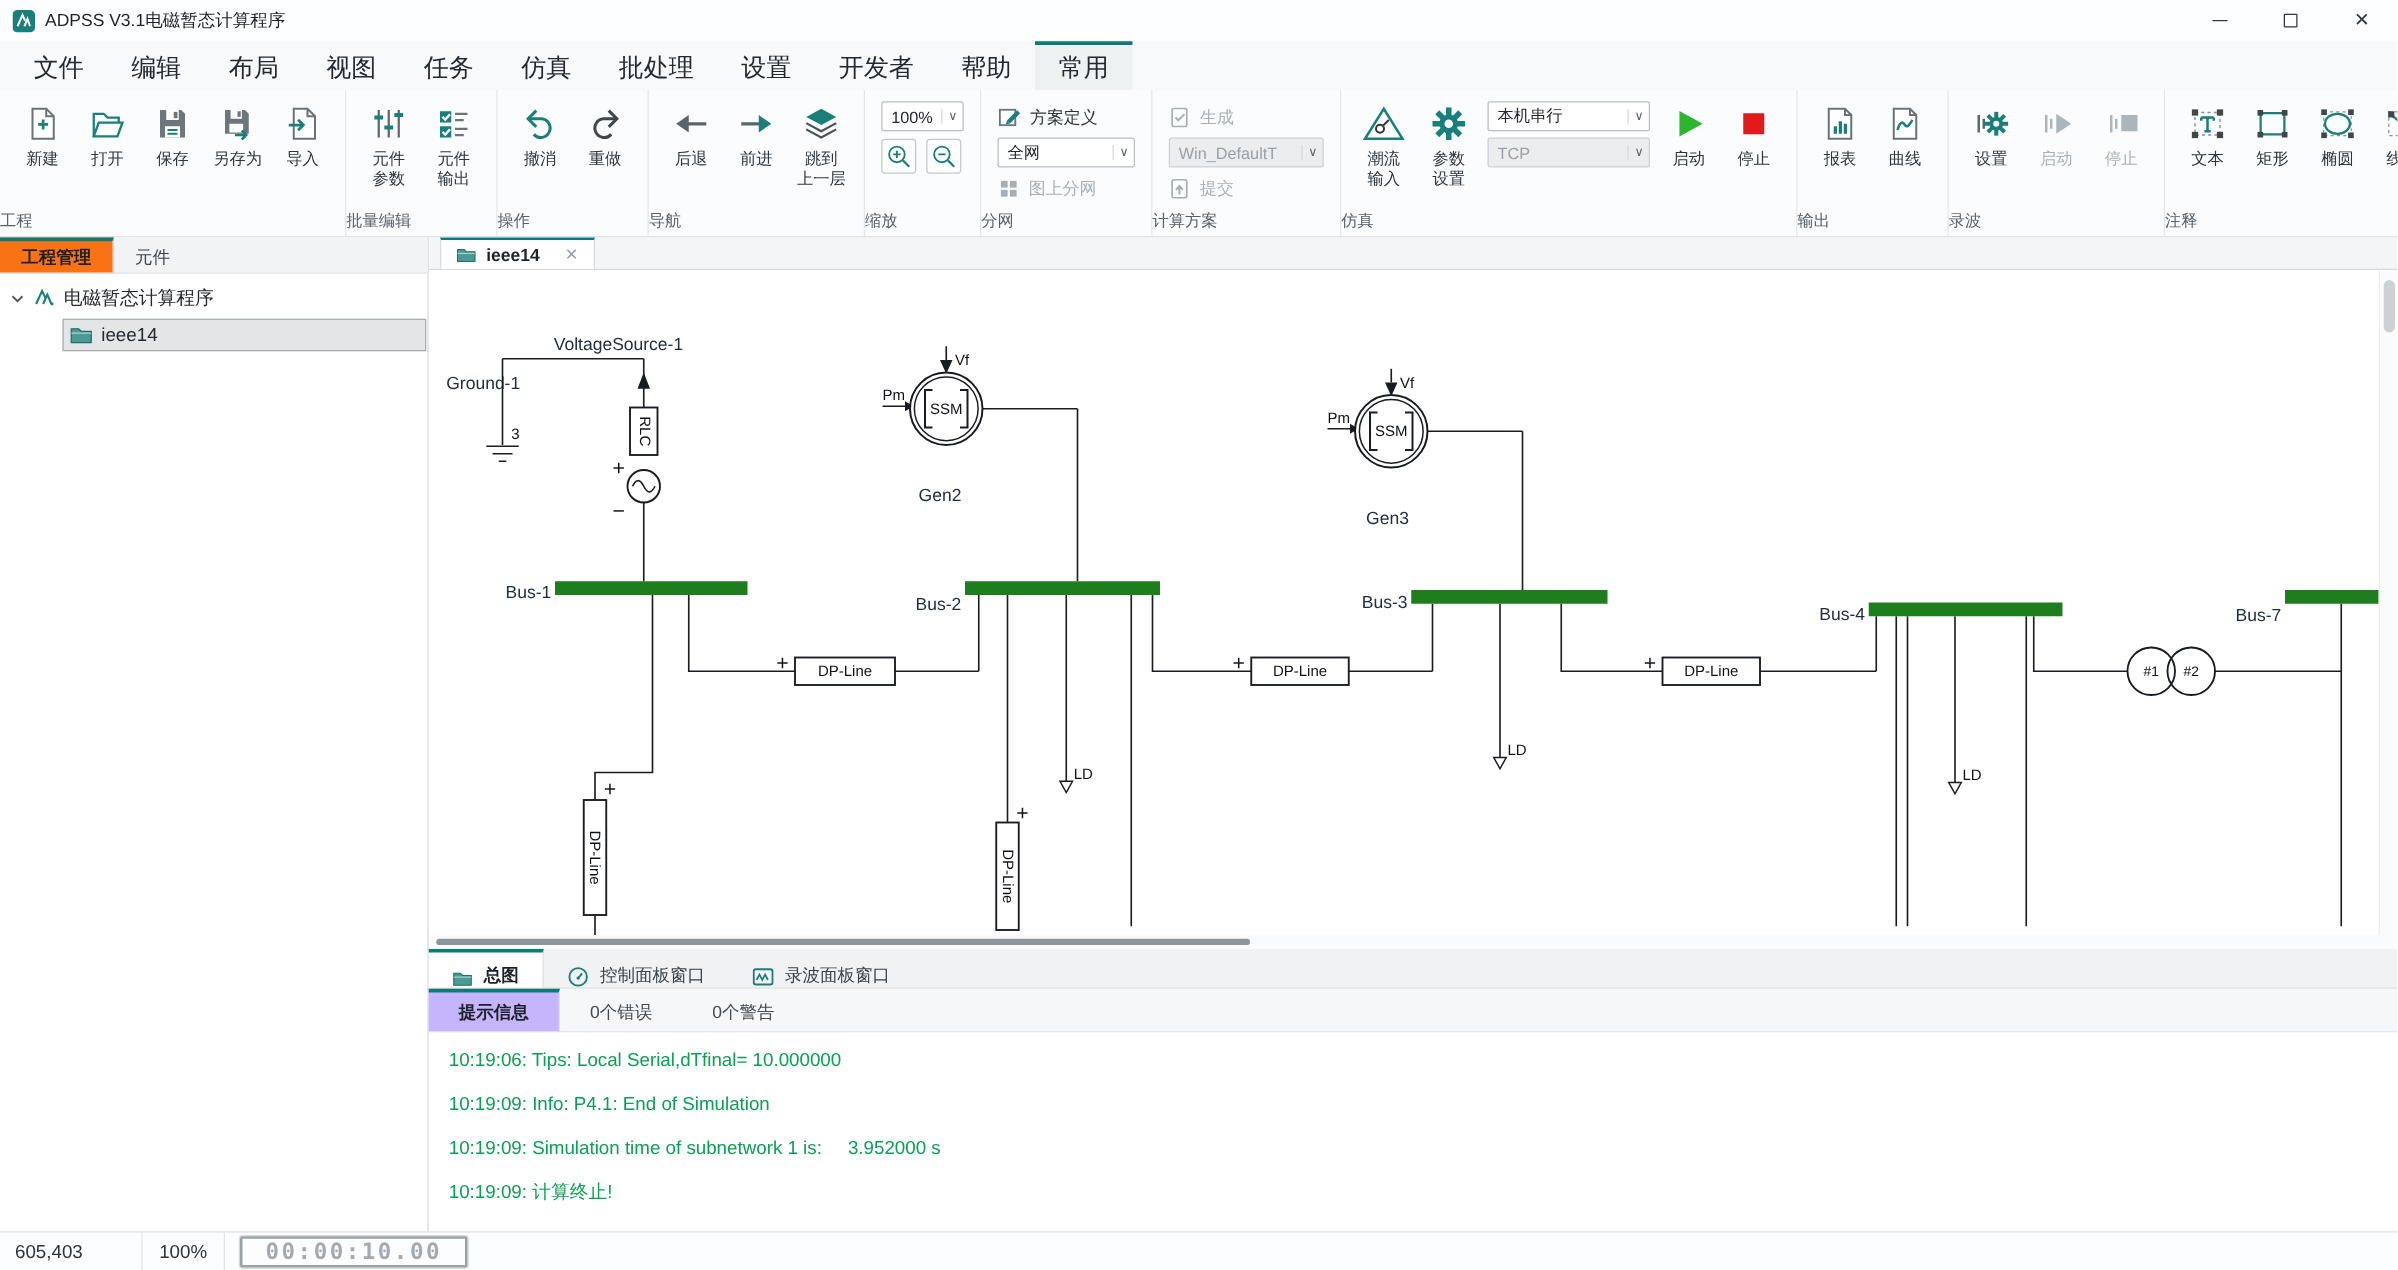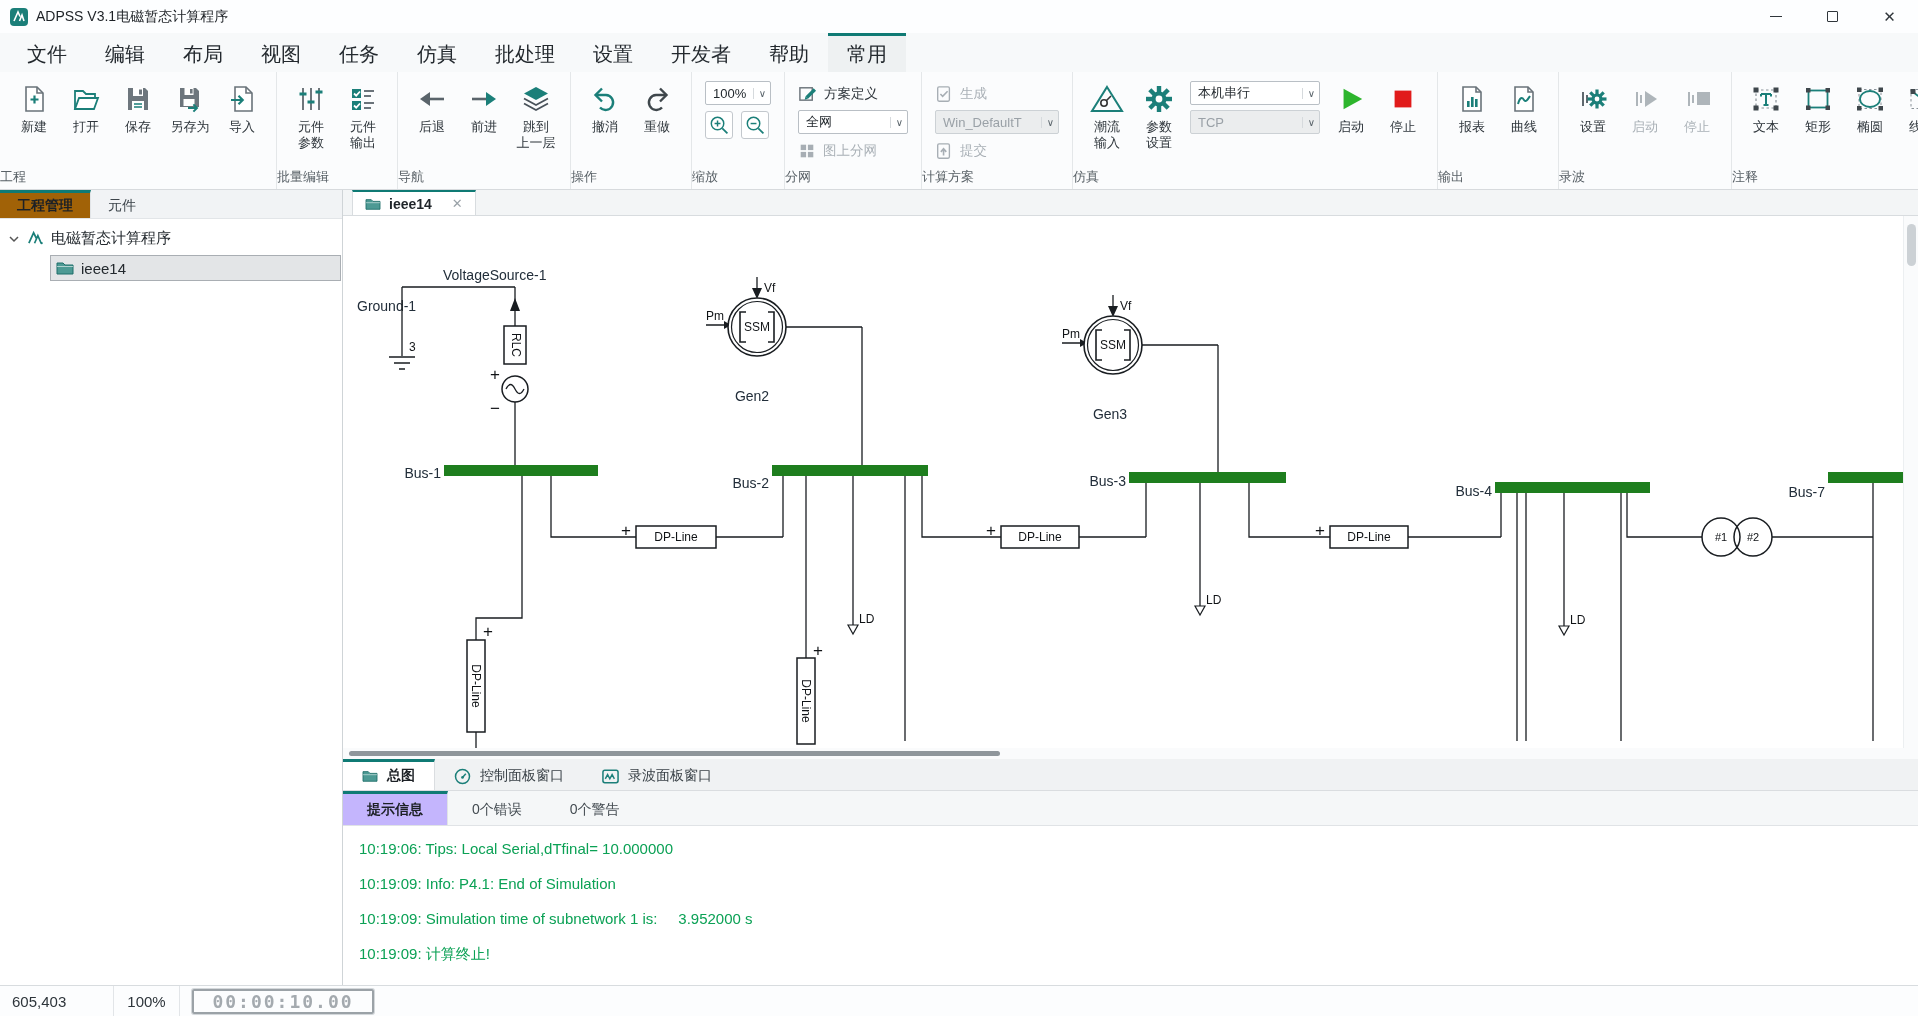--- a/index.html
+++ b/index.html
@@ -31,34 +31,34 @@
 .cmb.dis{background:#ebedee;color:#9aa1a7;border-color:#ccd1d5}
 .zrow{display:flex;gap:8px}
 .zb{width:28px;height:28px;border:1px solid #c3c8cd;border-radius:3px;display:flex;align-items:center;justify-content:center;background:#fff}
 .row{display:flex;align-items:center;gap:7px;font-size:13.5px;height:25px;color:#2e353b;white-space:nowrap}
 .row.dis{color:#a9b0b6}
 
 .main{display:flex;height:795px}
 .sb{width:343px;border-right:1px solid #cfd4d7;display:flex;flex-direction:column;background:#fff}
 .sbtabs{height:29px;display:flex;background:#f1f3f5;border-bottom:1px solid #e2e5e8}
 .sbtab{padding:0 17px;display:flex;align-items:center;font-size:14px;border-top:3px solid transparent;color:#3c444a}
-.sbtab.act{background:#a16207;border-top-color:#0f7a74;border-right:1px solid #e2e5e8;font-weight:bold;color:#1d2126}
+.sbtab.act{background:#f97316;border-top-color:#0f7a74;border-right:1px solid #e2e5e8;font-weight:bold;color:#1d2126}
 .trow1{display:flex;align-items:center;gap:7px;padding:10px 0 4px 8px;font-size:15px}
 .trow2{display:flex;align-items:center;gap:7px;margin:3px 1px 0 50px;height:26px;padding-left:5px;background:#e3e5e7;border:1px solid #a9aeb3;font-size:15px}
 .rightcol{flex:1;display:flex;flex-direction:column;min-width:0}
 .dtabs{height:26px;background:#f3f5f6;border-bottom:1px solid #d8dcdf;display:flex;align-items:stretch;padding-left:9px}
 .dtab{display:flex;align-items:center;gap:8px;padding:0 12px;background:#fff;border:1px solid #d8dcdf;border-bottom:none;border-top:2px solid #0f7a74;font-size:14px;font-weight:bold;color:#1f2429}
 .dtab .x{color:#9aa2a8;font-size:13px;font-weight:normal;margin-left:12px}
 .canvas{height:532px;position:relative;background:#fff}
 .vsb{position:absolute;right:0;top:0;bottom:0;width:15px;background:#fafbfc;border-left:1px solid #eceff1}
 .vsb .th{position:absolute;top:8px;left:3px;width:9px;height:42px;background:#ccd1d5;border-radius:5px}
 .hsb{height:11px;background:#fafbfc;position:relative}
 .hsb .th{position:absolute;top:3px;left:6px;width:651px;height:5px;background:#8f969b;border-radius:3px}
 .vtabs{height:32px;background:#f0f2f3;border-bottom:1px solid #dadde0;display:flex}
-.vtab{display:flex;align-items:center;gap:9px;padding:0 19px;font-size:14px;color:#394147;border-top:3px solid transparent}
+.vtab{display:flex;align-items:flex-end;gap:9px;padding:0 19px;font-size:14px;color:#394147;border-top:3px solid transparent}
 .vtab.act{background:#fff;border-top-color:#0f7a74;border-right:1px solid #dadde0;font-weight:bold;color:#1d2126}
 .mtabs{height:35px;background:#f5f7f8;border-bottom:1px solid #e0e3e6;display:flex}
 .mtab{display:flex;align-items:center;padding:0 24px;font-size:14px;color:#434b51;border-top:3px solid transparent}
 .mtab.act{background:#c4b5fd;border-top-color:#0f7a74;font-weight:bold;border-right:1px solid #e0e3e6;color:#1d2126}
 .log{flex:1;background:#fff;padding:5px 0 0 16px;overflow:hidden}
 .logline{font-size:15px;line-height:35px;color:#0ba155;white-space:pre}
 
 .status{height:31px;border-top:1px solid #d8dcdf;background:#fcfdfe;display:flex;align-items:center;font-size:15px;color:#2e353b}
 .scell{padding:0 12px;height:100%;display:flex;align-items:center;border-right:1px solid #e2e5e8}
 .scoords{width:114px}
@@ -189,20 +189,42 @@
       <span>元件</span>
         <span>输出</span>
       </div>
     <div class="gl">批量编辑</div>
   </div>
 
   <div class="g">
     <div class="b">
       <span class="ic">
           <svg width="30" height="30" viewBox="0 0 30 30">
+            <path d="M6,11 H16 A7.5,7.5 0 1 1 10,23.5" fill="none" stroke="#1b7f79" stroke-width="2.4"></path>
+            <path d="M12,4.5 L5.5,11 L12,17.5" fill="none" stroke="#1b7f79" stroke-width="2.4"></path>
+          </svg>
+        </span>
+      <span>撤消</span>
+      </div>
+    <div class="b">
+      <span class="ic">
+          <svg width="30" height="30" viewBox="0 0 30 30">
+            <path d="M24,11 H14 A7.5,7.5 0 1 0 20,23.5" fill="none" stroke="#3f474c" stroke-width="2.4"></path>
+            <path d="M18,4.5 L24.5,11 L18,17.5" fill="none" stroke="#3f474c" stroke-width="2.4"></path>
+          </svg>
+        </span>
+      <span>重做</span>
+      </div>
+    <div class="gl">操作</div>
+  </div>
+
+  <div class="g">
+    <div class="b">
+      <span class="ic">
+          <svg width="30" height="30" viewBox="0 0 30 30">
             <polygon points="13,8 3,15 13,22" fill="#5a646b"></polygon>
             <path d="M12,15 H27" stroke="#5a646b" stroke-width="2.6"></path>
           </svg>
         </span>
       <span>后退</span>
       </div>
     <div class="b">
       <span class="ic">
           <svg width="30" height="30" viewBox="0 0 30 30">
             <path d="M3,15 H18" stroke="#5a646b" stroke-width="2.6"></path>
@@ -216,42 +238,20 @@
           <svg width="30" height="30" viewBox="0 0 30 30">
             <polygon points="15,3 27,9.5 15,16 3,9.5" fill="#1b7f79"></polygon>
             <polyline points="3,14.5 15,21 27,14.5" fill="none" stroke="#49525a" stroke-width="1.8"></polyline>
             <polyline points="3,19.5 15,26 27,19.5" fill="none" stroke="#49525a" stroke-width="1.8"></polyline>
           </svg>
         </span>
       <span>跳到</span>
         <span>上一层</span>
       </div>
     <div class="gl">导航</div>
-  </div>
-
-  <div class="g">
-    <div class="b">
-      <span class="ic">
-          <svg width="30" height="30" viewBox="0 0 30 30">
-            <path d="M6,11 H16 A7.5,7.5 0 1 1 10,23.5" fill="none" stroke="#1b7f79" stroke-width="2.4"></path>
-            <path d="M12,4.5 L5.5,11 L12,17.5" fill="none" stroke="#1b7f79" stroke-width="2.4"></path>
-          </svg>
-        </span>
-      <span>撤消</span>
-      </div>
-    <div class="b">
-      <span class="ic">
-          <svg width="30" height="30" viewBox="0 0 30 30">
-            <path d="M24,11 H14 A7.5,7.5 0 1 0 20,23.5" fill="none" stroke="#3f474c" stroke-width="2.4"></path>
-            <path d="M18,4.5 L24.5,11 L18,17.5" fill="none" stroke="#3f474c" stroke-width="2.4"></path>
-          </svg>
-        </span>
-      <span>重做</span>
-      </div>
-    <div class="gl">操作</div>
   </div>
 
   <div class="g">
     <div class="col">
       <div class="cmb" style="width:66px">
         <span class="tx">100%</span>
           <span class="cv">∨</span>
         </div>
       <div class="zrow">
         <div class="zb">

